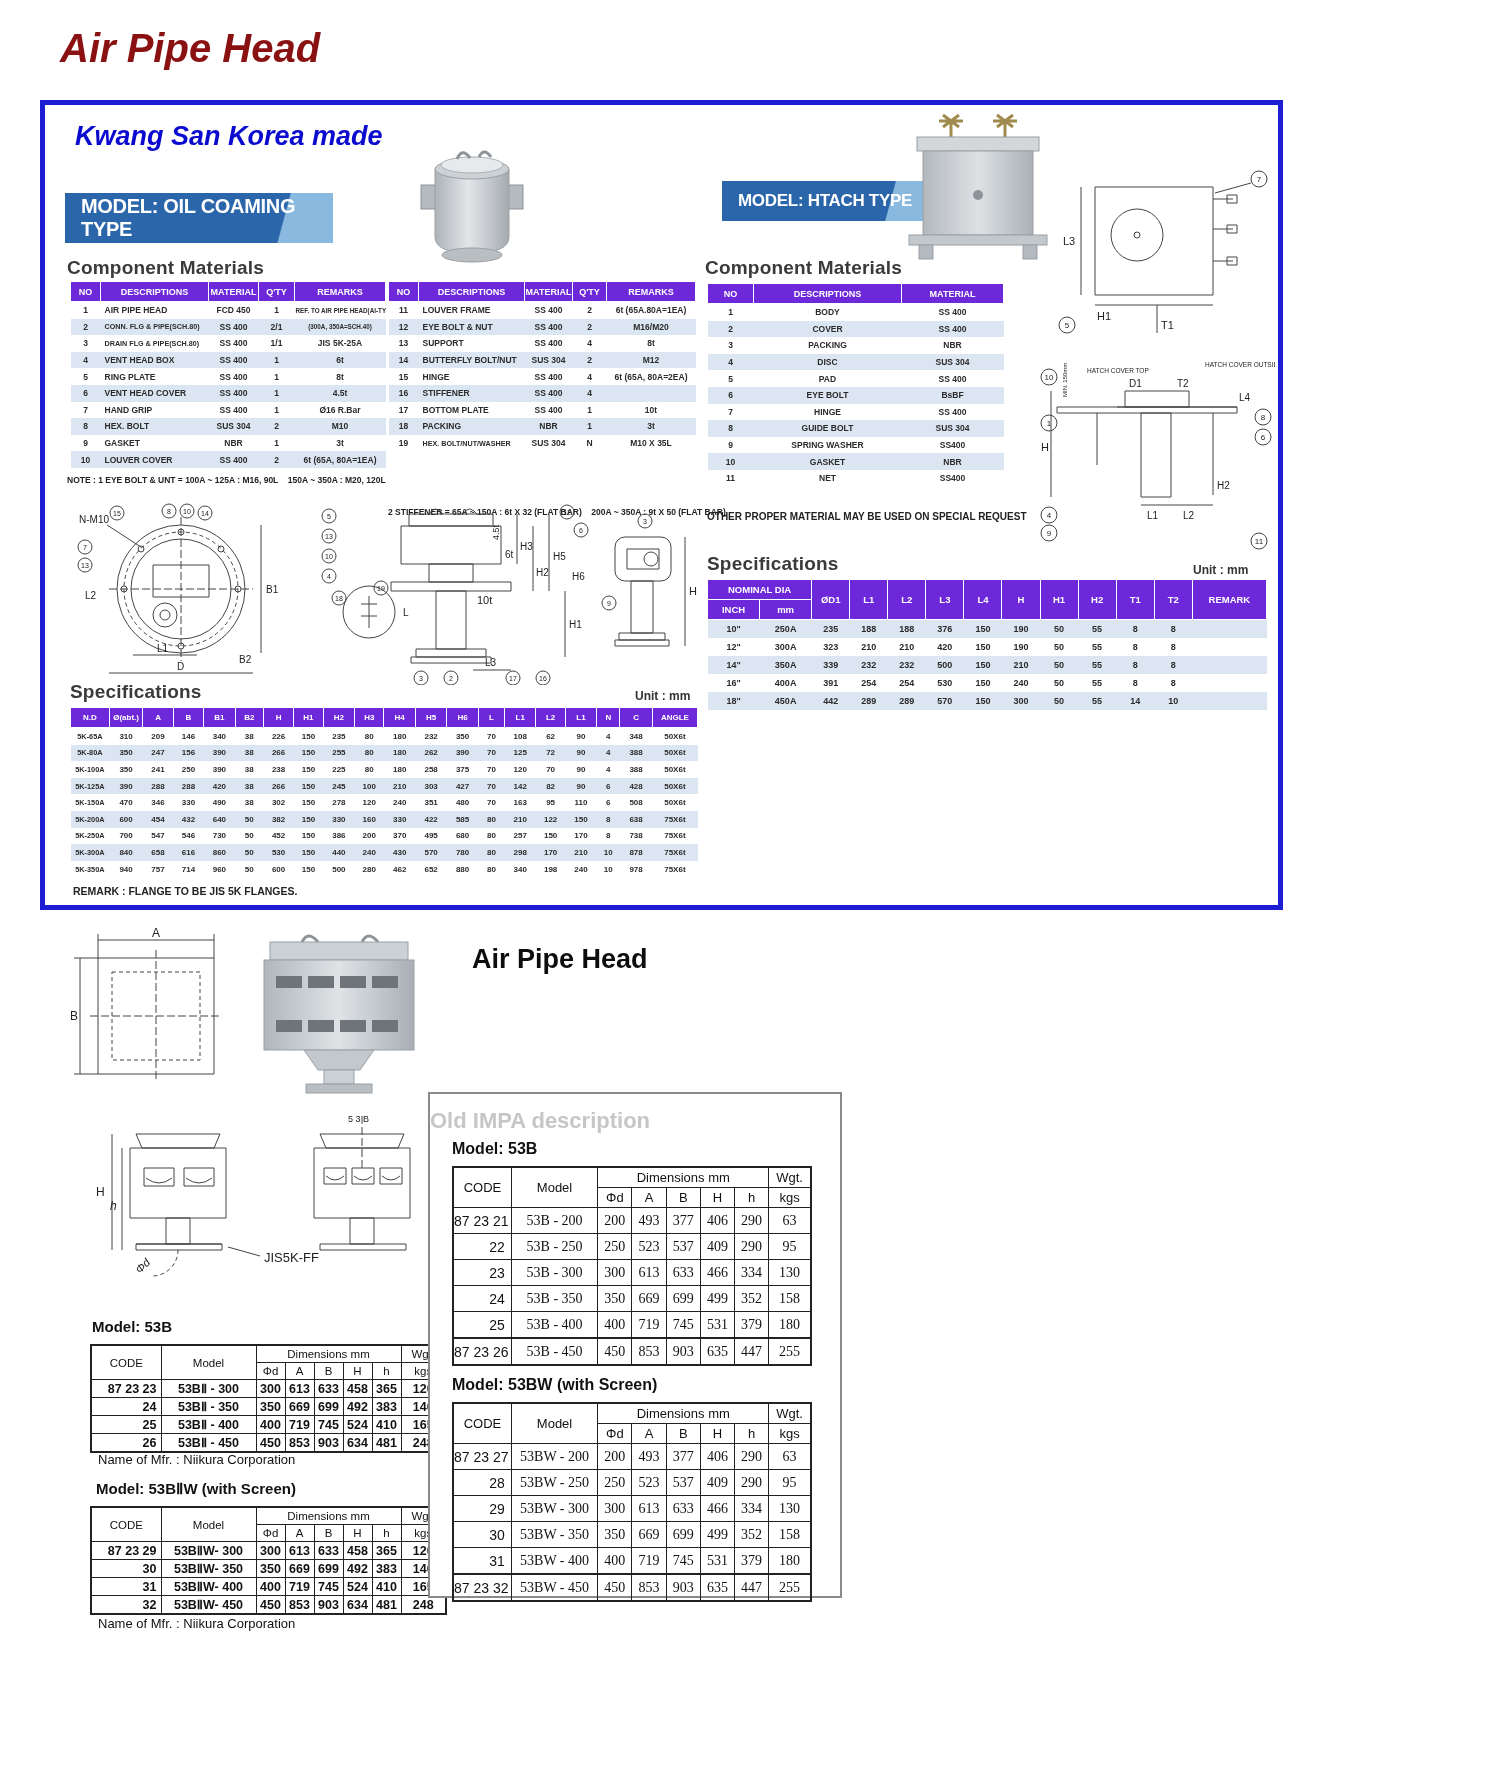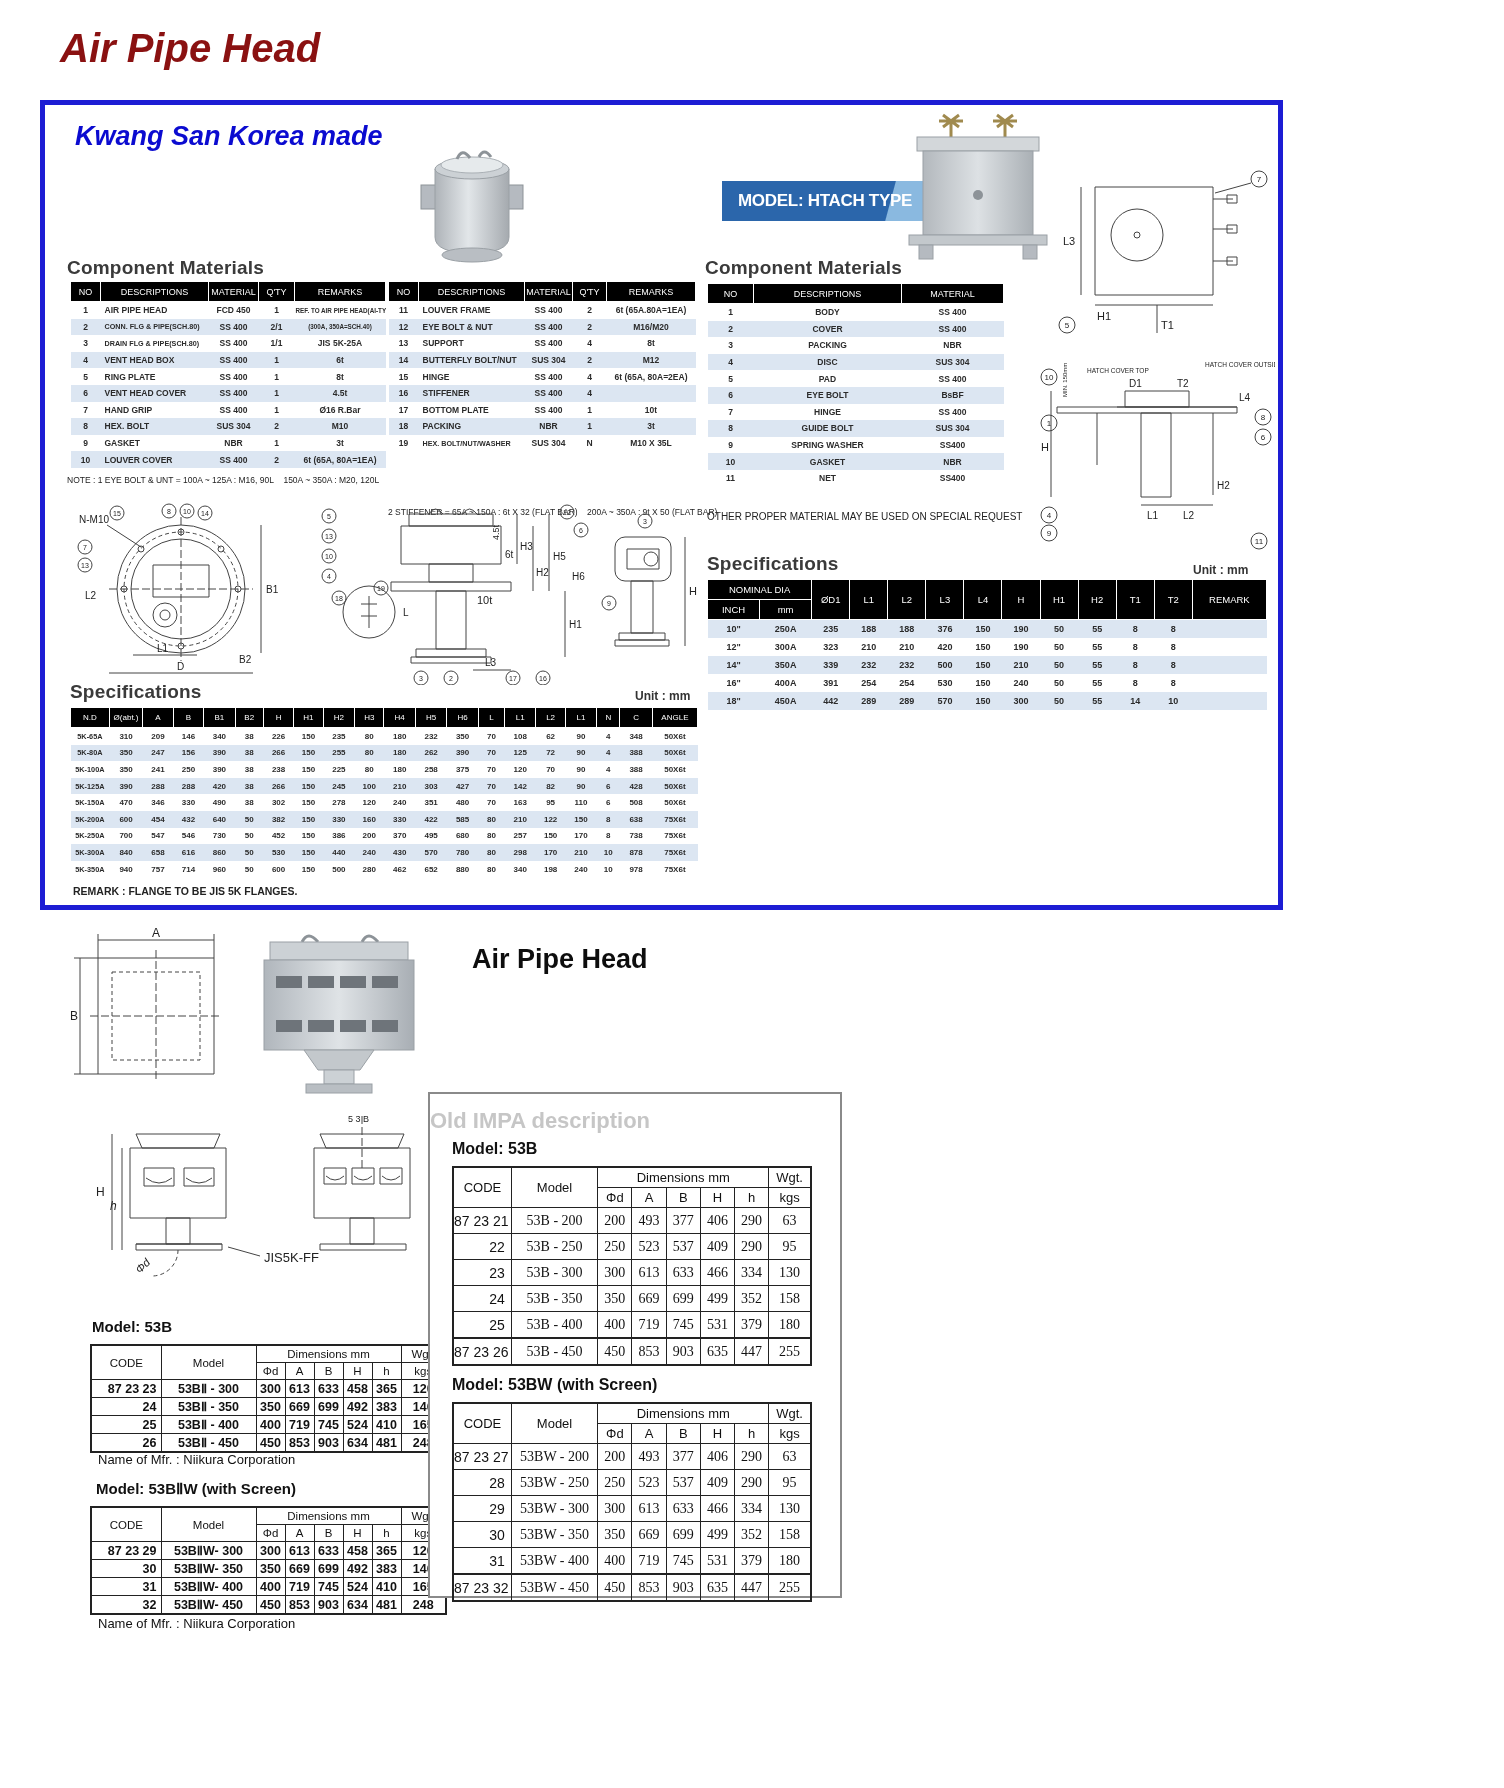--- a/index.html
+++ b/index.html
@@ -8,26 +8,26 @@
   .abs{position:absolute;}
 
   
   .main-title{font-size:40px;font-weight:bold;font-style:italic;color:#8a1111;letter-spacing:0;}
   .brand{font-size:27px;font-weight:bold;font-style:italic;color:#0b0bd0;}
   .bluebox{border:5px solid #1d1dd4;background:#fff;}
   .banner{background:linear-gradient(105deg,#2b66ab 80%,#8ab9e0 80.5%);color:#fff;
           font-weight:bold;display:flex;align-items:center;padding-left:16px;letter-spacing:-.3px;}
   .sec-head{font-size:19px;font-weight:bold;color:#3a3a3a;letter-spacing:.2px;}
   .unit{font-size:12px;font-weight:bold;color:#333;}
-  .note{font-size:8.5px;font-weight:normal;color:#222;white-space:nowrap;}
+  .note{font-size:8.5px;font-weight:bold;color:#222;white-space:nowrap;}
   .remark-line{font-size:10.5px;font-weight:bold;color:#222;}
 
   
   table{border-collapse:collapse;table-layout:fixed;}
-  .blue-tbl th{background:#000000;color:#fff;font-size:9px;font-weight:normal;border:1.5px solid #fff;
+  .blue-tbl th{background:#6d28d9;color:#fff;font-size:9px;font-weight:bold;border:1.5px solid #fff;
                padding:0;height:19px;overflow:hidden;white-space:nowrap;}
   .blue-tbl td{font-size:8.5px;font-weight:bold;color:#2b2b2b;text-align:center;height:16.6px;
                padding:0 1px;overflow:hidden;white-space:nowrap;border:0;}
   .blue-tbl tbody tr:nth-child(even) td{background:#dce6f2;}
   .shade-odd tbody tr:nth-child(odd) td{background:#dce6f2;}
   .shade-odd tbody tr:nth-child(even) td{background:#fff;}
   .comp td:nth-child(2){text-align:left;padding-left:4px;}
   .t1 tbody tr:nth-child(1) td:nth-child(5),
   .t1 tbody tr:nth-child(2) td:nth-child(5){font-size:6.3px;}
   .t2 tbody tr:nth-child(9) td:nth-child(2),
@@ -63,20 +63,23 @@
 <body>
 
 <div id="page">
 
   <div class="abs main-title" style="left:60px;top:26px;">Air Pipe Head</div>
 
   <div class="abs bluebox" style="left:40px;top:100px;width:1233px;height:800px;">
 
     <div class="abs brand" style="left:30px;top:16px;">Kwang San Korea made</div>
 
+    <div class="abs banner" style="left:20px;top:88px;width:252px;height:50px;font-size:20px;">
+      <span>MODEL: OIL COAMING TYPE</span>
+    </div>
     <div class="abs banner" style="left:660px;top:76px;width:190px;height:40px;font-size:17px;margin-left:17px;">
       <span>MODEL: HTACH TYPE</span>
     </div>
 
     <svg class="abs" style="left:352px;top:26px;" width="150" height="138" viewBox="0 0 150 138">
       <defs>
         <linearGradient id="gcyl" x1="0" x2="1">
             <stop offset="0" stop-color="#aeb3b8"></stop>
             <stop offset=".45" stop-color="#e2e6e9"></stop>
             <stop offset="1" stop-color="#a5aaaf"></stop>

